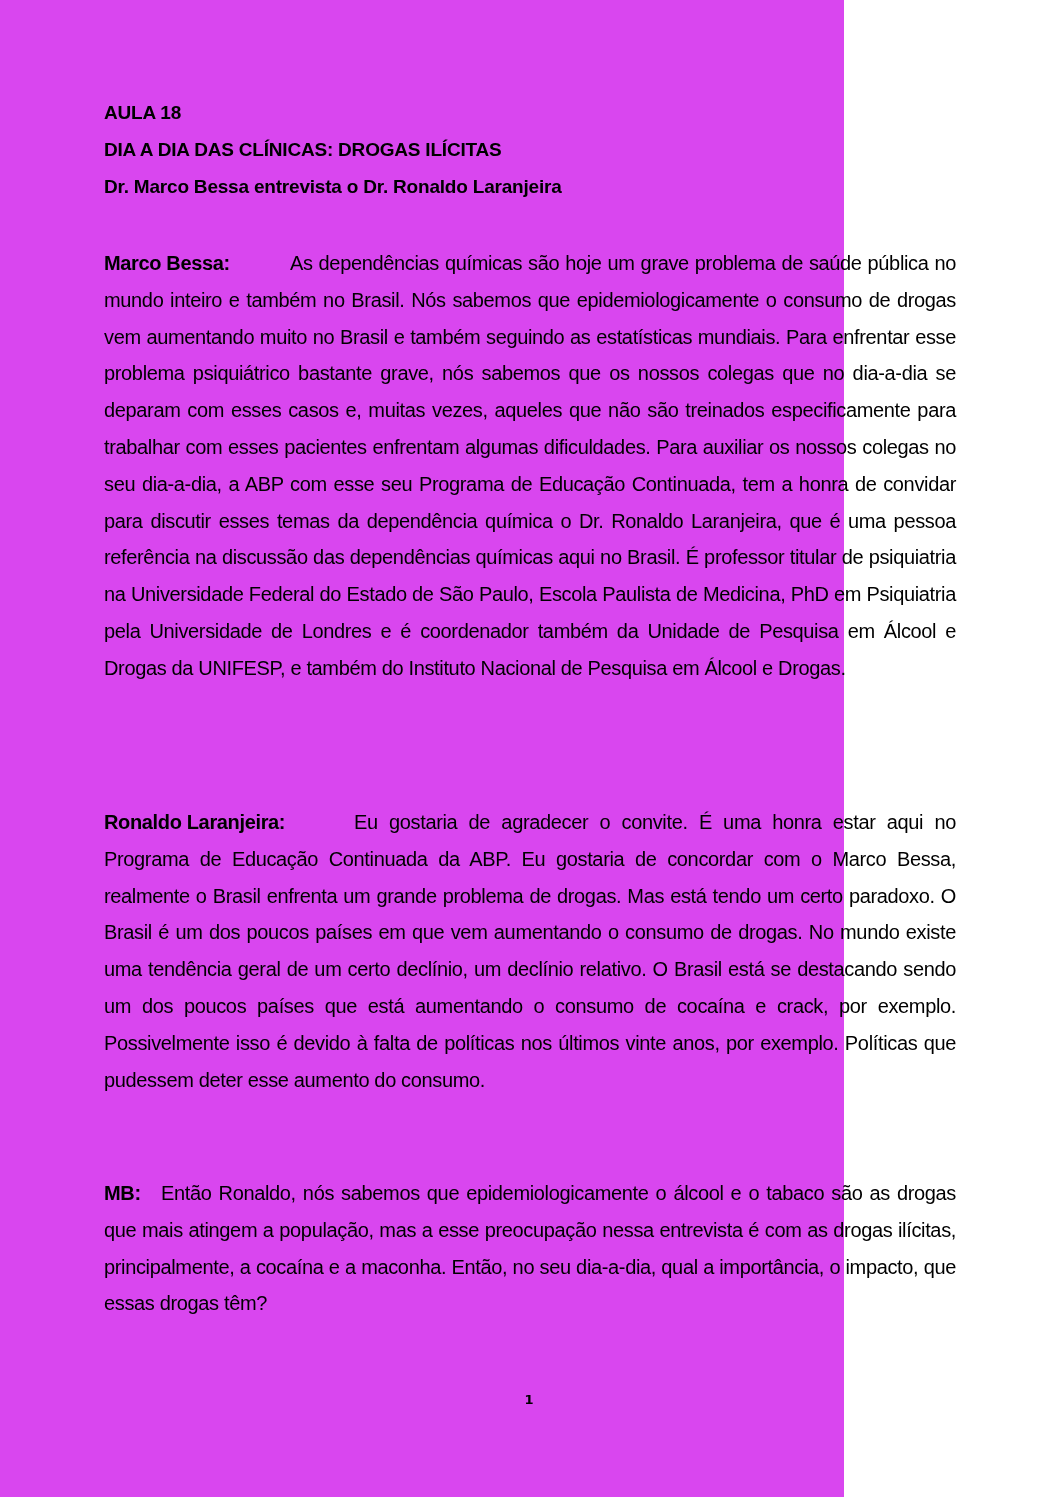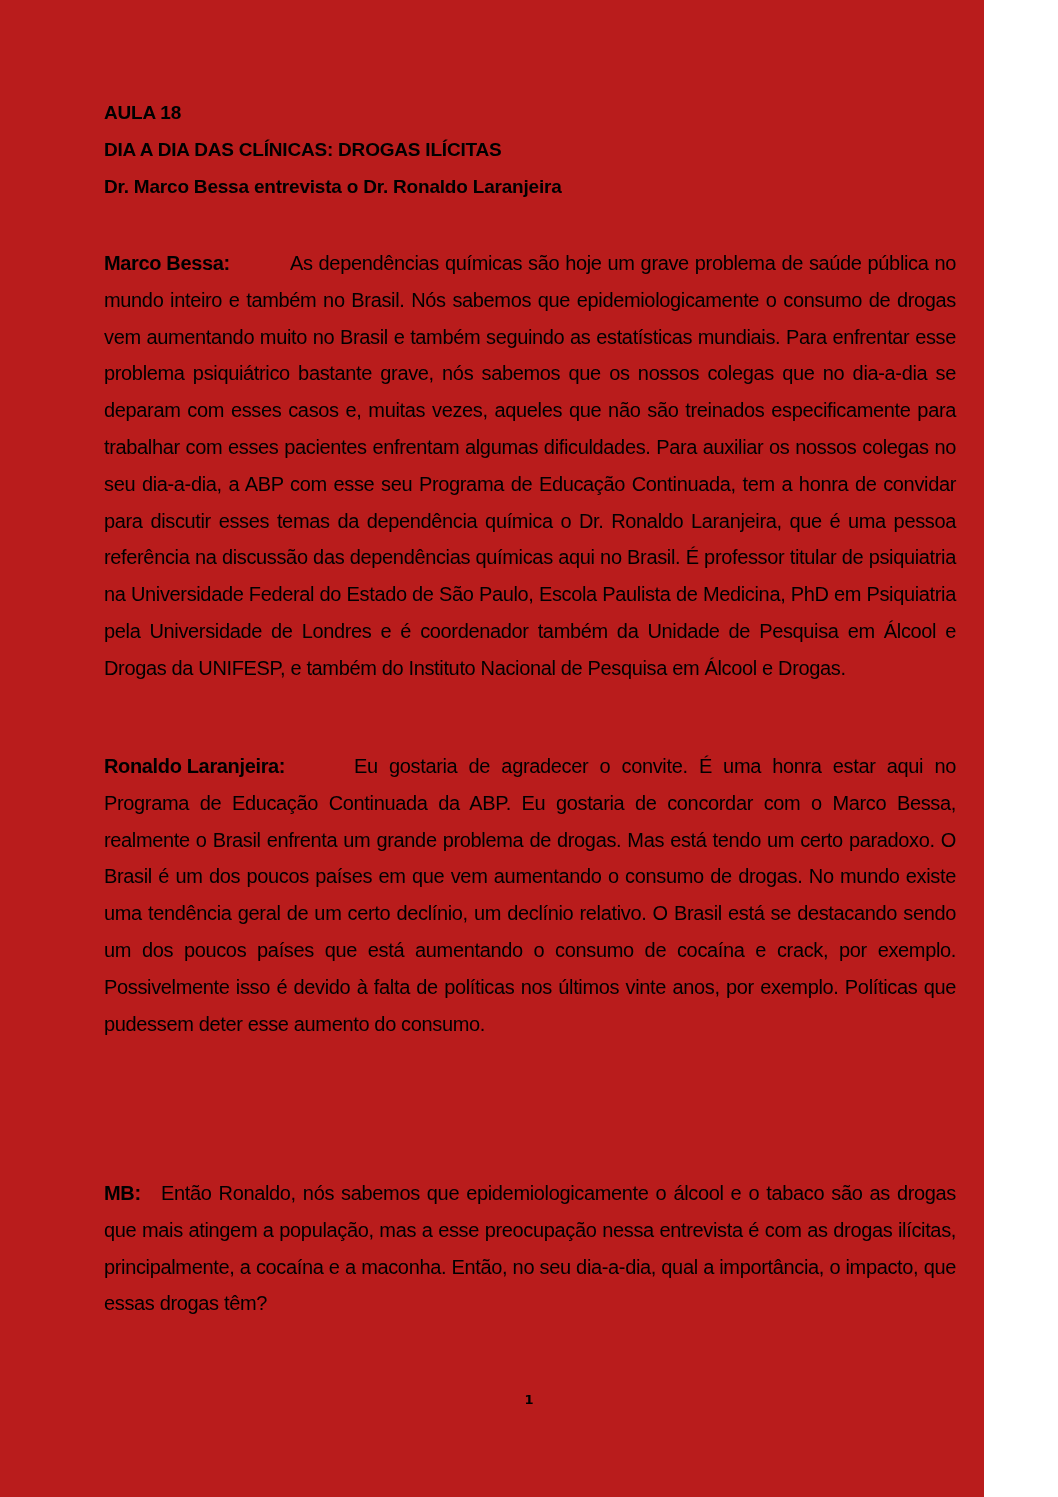--- a/index.html
+++ b/index.html
@@ -12,23 +12,23 @@
       height: 1497px;
       position: relative;
       overflow: hidden;
       font-family: "Liberation Sans", sans-serif;
       color: #000000;
     }
     .page {
       position: absolute;
       left: 0;
       top: 0;
-      width: 984px;
+      width: 844px;
       height: 1497px;
-      background: #b91c1c;
+      background: #d946ef;
     }
     .heading {
       position: absolute;
       left: 104px;
       font-weight: bold;
       font-size: 19px;
       line-height: 24px;
       white-space: nowrap;
       letter-spacing: -0.2px;
     }
@@ -45,21 +45,21 @@
       text-align: justify;
       letter-spacing: -0.35px;
       word-spacing: 0px;
     }
     .para .speaker {
       display: inline-block;
       font-weight: bold;
     }
     #p1 { top: 245px; }
     #p1 .speaker { width: 186px; }
-    #p2 { top: 748px; }
+    #p2 { top: 804px; }
     #p2 .speaker { width: 250px; }
     #p3 { top: 1165px; }
     #p3 .speaker { width: 57px; margin-top: 10px; }
 
     .page-number {
       position: absolute;
       left: 0;
       width: 1058px;
       top: 1391px;
       text-align: center;

